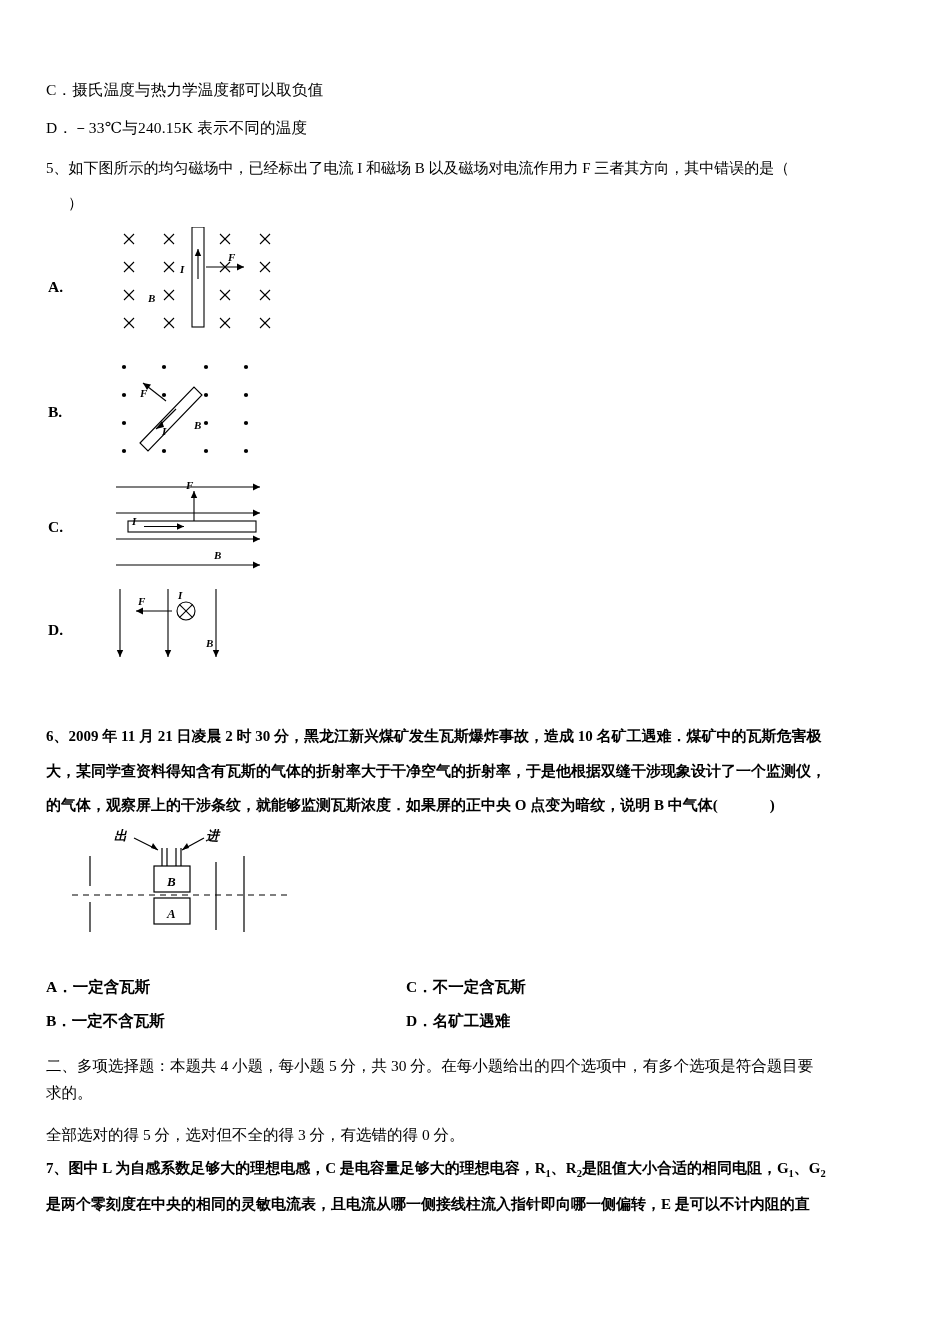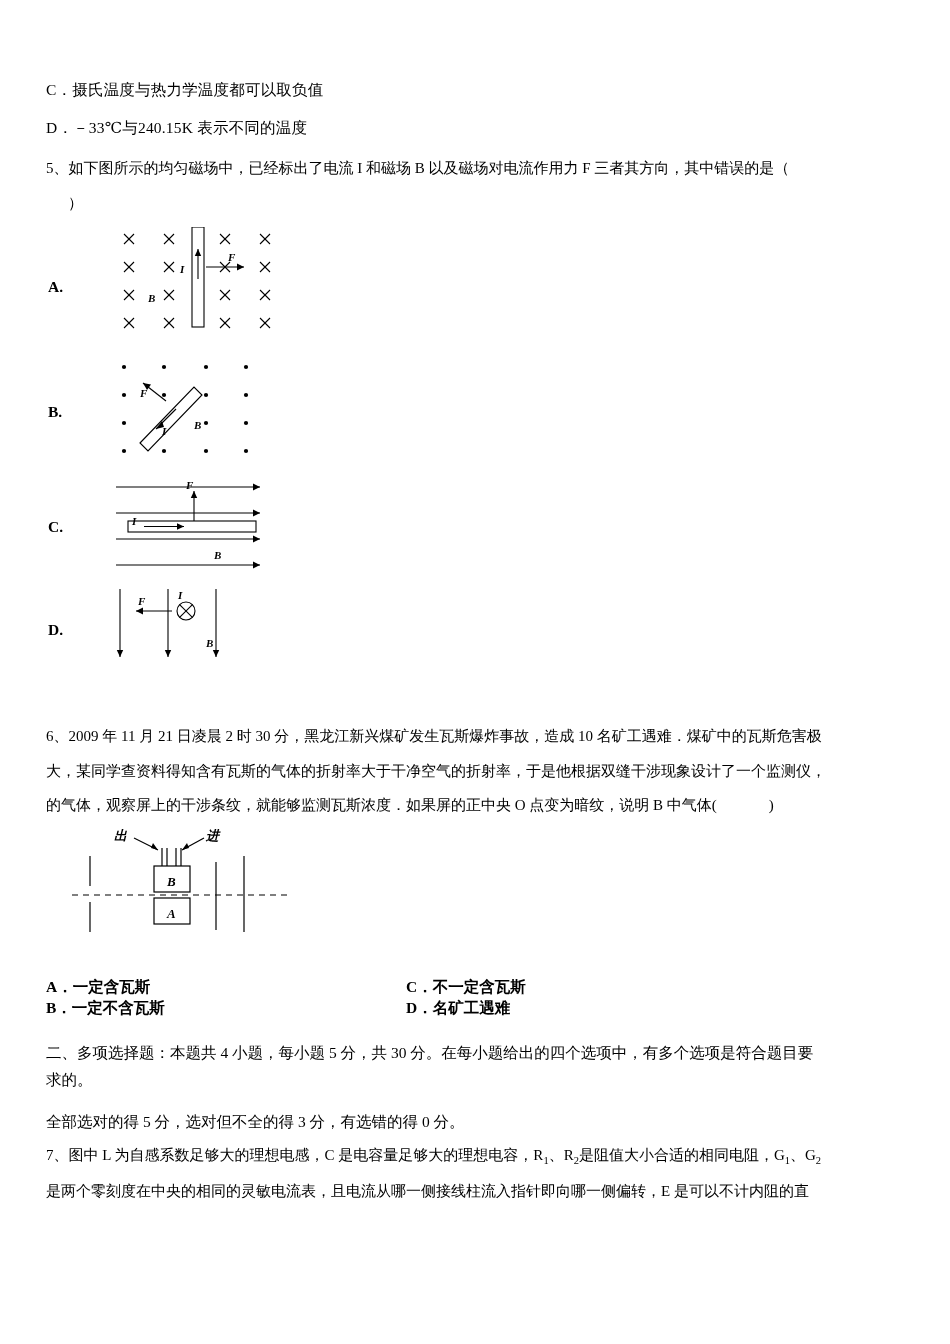--- a/index.html
+++ b/index.html
@@ -23,21 +23,21 @@
     line-height: 1.55;
     margin: 0 0 14px 0;
     letter-spacing: 0.2px;
   }
   .q-line {
     font-size: 15px;
     line-height: 1.9;
     margin: 6px 0 0 0;
     text-align: justify;
   }
-  .q-line.bold { font-weight: normal; }
+  .q-line.bold { font-weight: bold; }
   .indent-cont { padding-left: 22px; }
 
   
   .choice-block {
     display: flex;
     align-items: center;
     margin-top: 10px;
   }
   .choice-label {
     width: 34px;
@@ -61,20 +61,21 @@
     font-weight: bold;
   }
 
   
   .fig6 { width: 230px; height: 135px; margin: 6px 0 8px 20px; }
 
   
   .ans-grid {
     display: grid;
     grid-template-columns: 360px auto;
+    row-gap: 13px;
     margin-top: 16px;
     font-size: 15.5px;
   }
   .ans-cell { font-weight: bold; }
 
   .section-head {
     font-size: 15.5px;
     line-height: 1.75;
     margin-top: 20px;
   }

